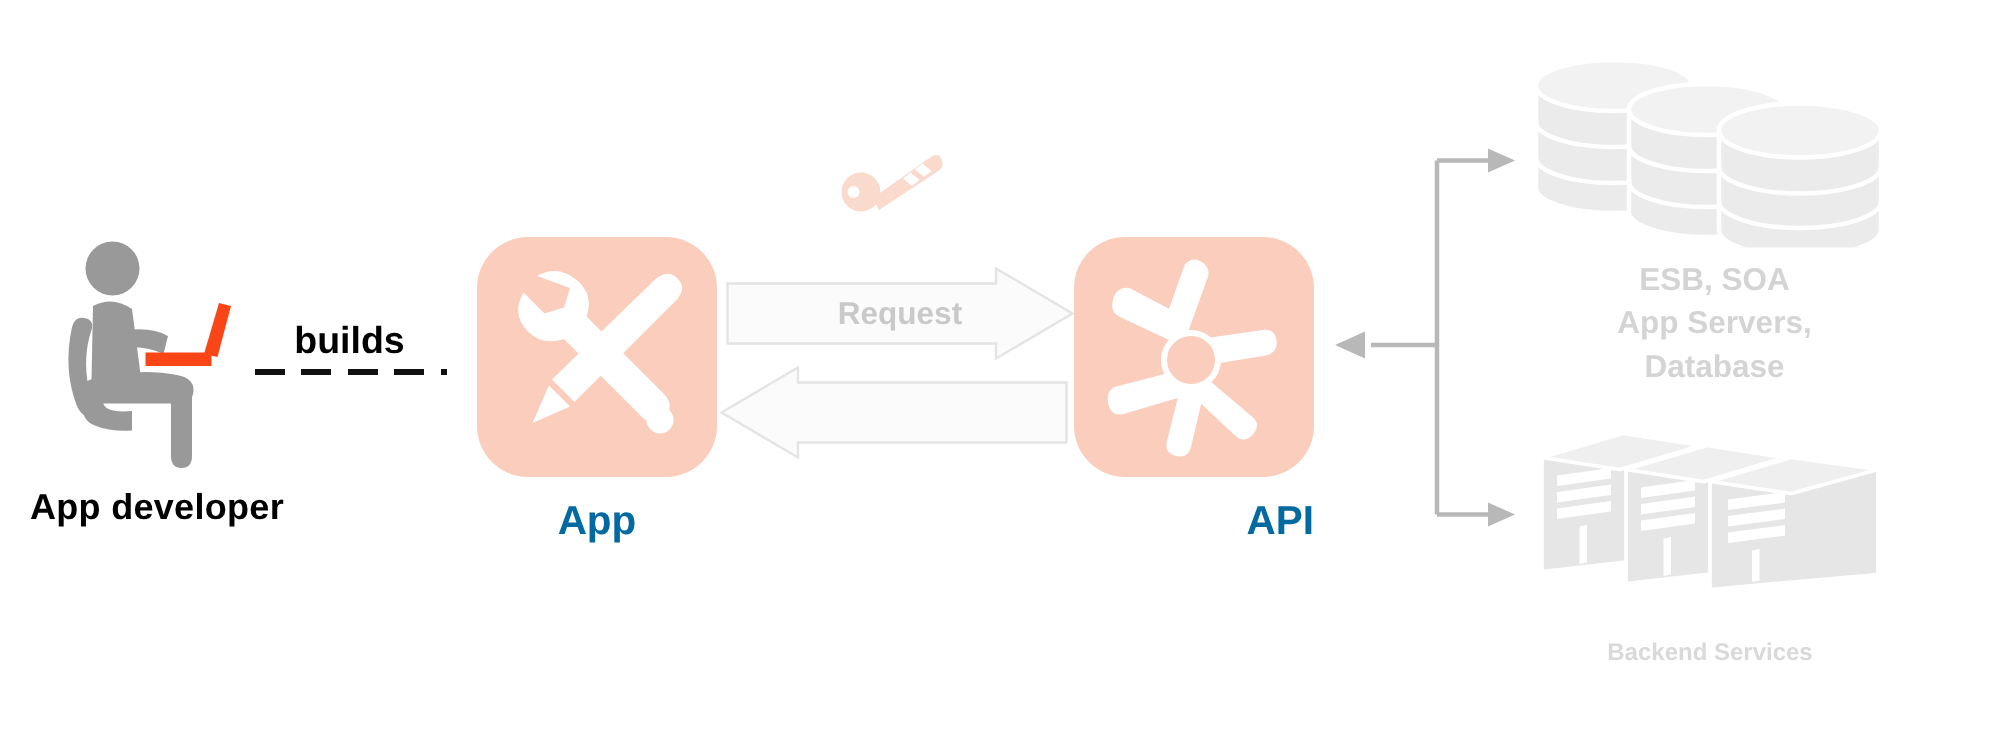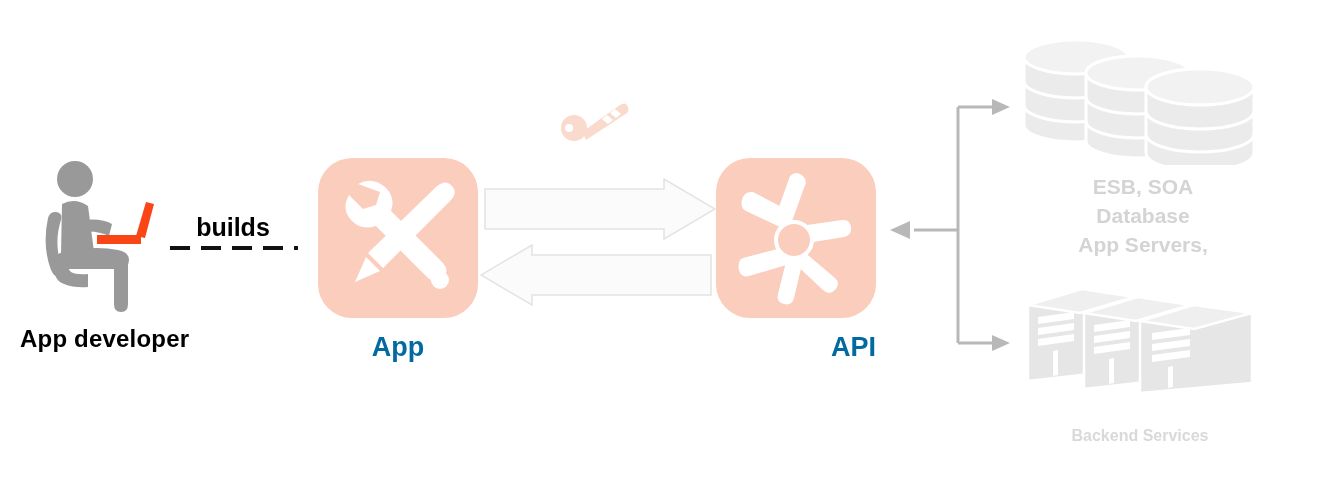--- a/index.html
+++ b/index.html
@@ -131,20 +131,21 @@
         <path d="M42 19 l6 5 l5 -4 l-6 -5 z" fill="#ffffff"></path>
       </g>
     </svg>
   </div>
 
   <div class="abs" id="request-arrow">
     <svg width="232" height="62" viewBox="0 0 232 62" xmlns="http://www.w3.org/2000/svg">
       <path d="M1 11 L180 11 L180 1 L231 31 L180 61 L180 51 L1 51 Z" fill="#fbfbfb" stroke="#e4e4e4" stroke-width="1.6"></path>
     </svg>
   </div>
+  <div class="abs arrow-text" id="request-text">Request</div>
 
   <div class="abs" id="response-arrow">
     <svg width="232" height="62" viewBox="0 0 232 62" xmlns="http://www.w3.org/2000/svg">
       <path d="M231 11 L52 11 L52 1 L1 31 L52 61 L52 51 L231 51 Z" fill="#fbfbfb" stroke="#e4e4e4" stroke-width="1.6"></path>
     </svg>
   </div>
 
   <div class="abs tile" id="api-tile">
     <svg width="160" height="160" viewBox="0 0 160 160" xmlns="http://www.w3.org/2000/svg">
       <g fill="#ffffff">
@@ -203,22 +204,22 @@
 
         <path d="M128 52 a54 18 0 0 1 108 0 l0 66 a54 18 0 0 1 -108 0 z"></path>
         <ellipse cx="182" cy="52" rx="54" ry="18" fill="#f2f2f2"></ellipse>
         <path d="M128 76 a54 18 0 0 0 108 0" fill="none"></path>
         <path d="M128 99 a54 18 0 0 0 108 0" fill="none"></path>
       </g>
     </svg>
   </div>
   <div class="abs" id="backend-label-esb">
     <div>ESB, SOA</div>
+    <div>App Servers,</div>
     <div>Database</div>
-    <div>App Servers,</div>
   </div>
 
   <div class="abs" id="servers-icon">
     <svg width="240" height="110" viewBox="0 0 240 110" xmlns="http://www.w3.org/2000/svg">
       <g stroke="#ffffff" stroke-width="2.5">
 
         <path d="M6 22 L60 6 L112 14 L112 86 L6 98 Z" fill="#e6e6e6"></path>
         <path d="M6 22 L60 6 L112 14 L58 30 Z" fill="#efefef"></path>
         <g fill="#ffffff" stroke="none">
           <path d="M16 34 L52 29 L52 36 L16 41 Z"></path>

